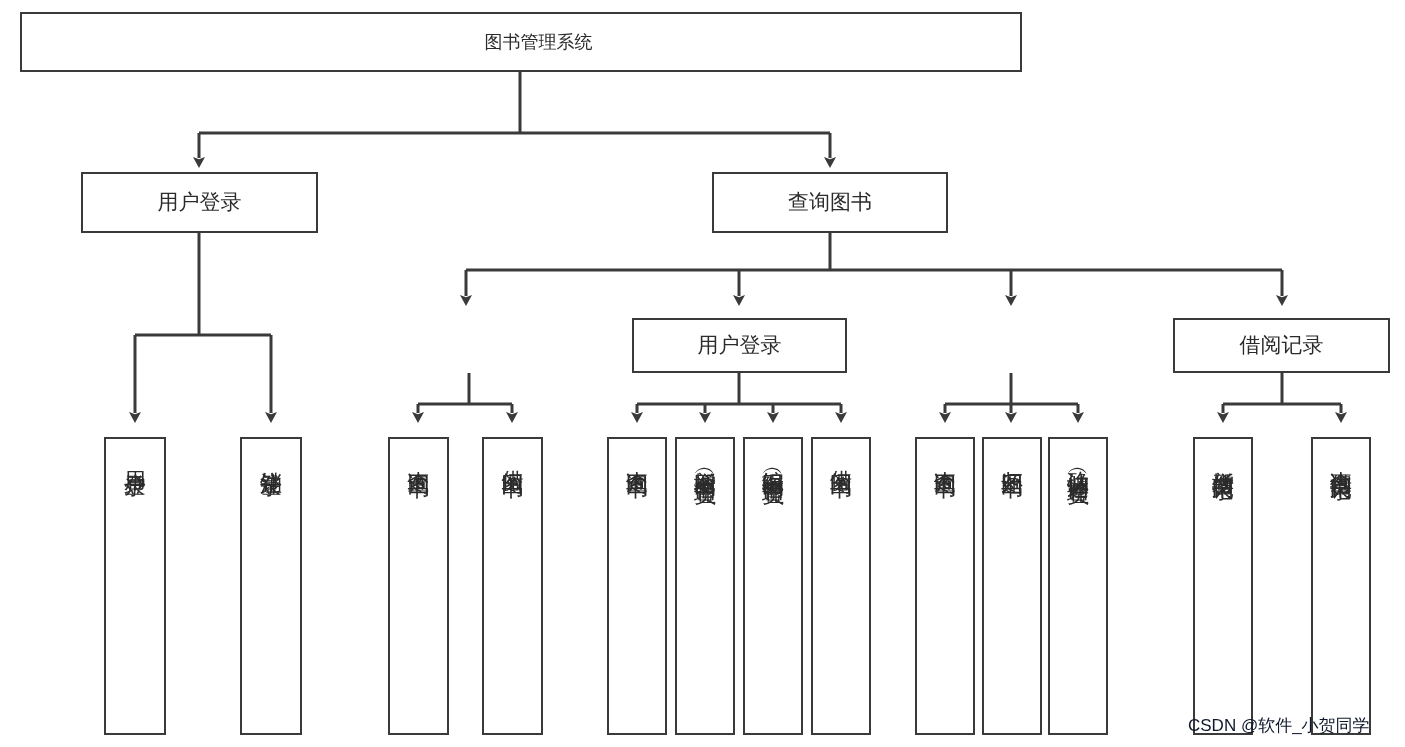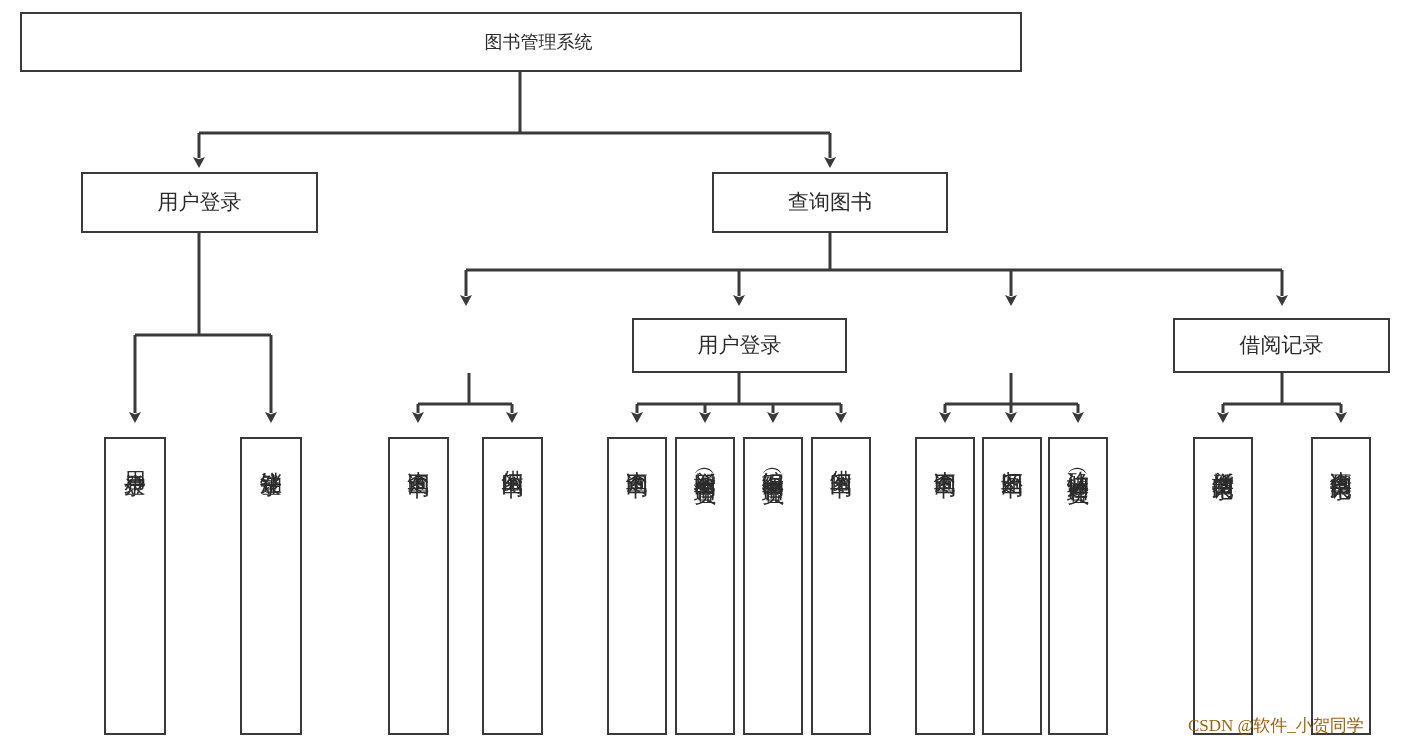--- a/index.html
+++ b/index.html
@@ -59,24 +59,24 @@
     text-orientation: upright;
     font-size: 22px;
     letter-spacing: 2px;
     line-height: 1;
   }
   .watermark {
     position: absolute;
     left: 1188px;
     top: 714px;
     font-size: 17px;
-    color: #a16207;
+    color: #0f172a;
     white-space: nowrap;
     z-index: 3;
-    font-family: Liberation Serif, serif;
+    font-family: Liberation Sans, sans-serif;
   }
 </style>
 </head>
 <body>
 
 <div id="diagram">
 
   <svg class="edges" viewBox="0 0 1405 747" xmlns="http://www.w3.org/2000/svg">
     <defs>
       <marker id="arrow" markerWidth="11" markerHeight="12" refX="1" refY="6" orient="auto" markerUnits="userSpaceOnUse">

